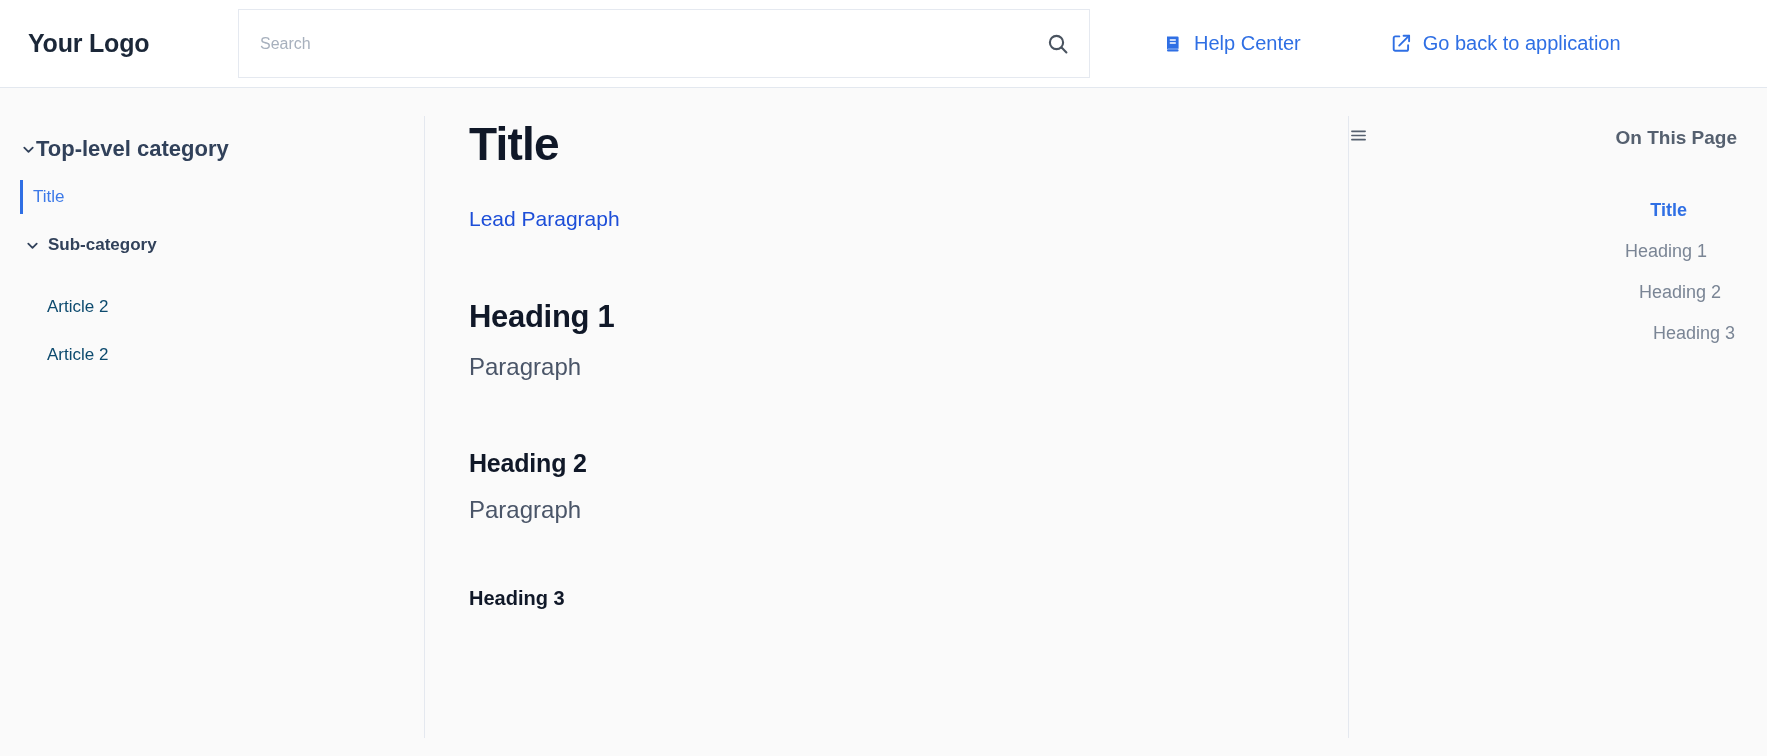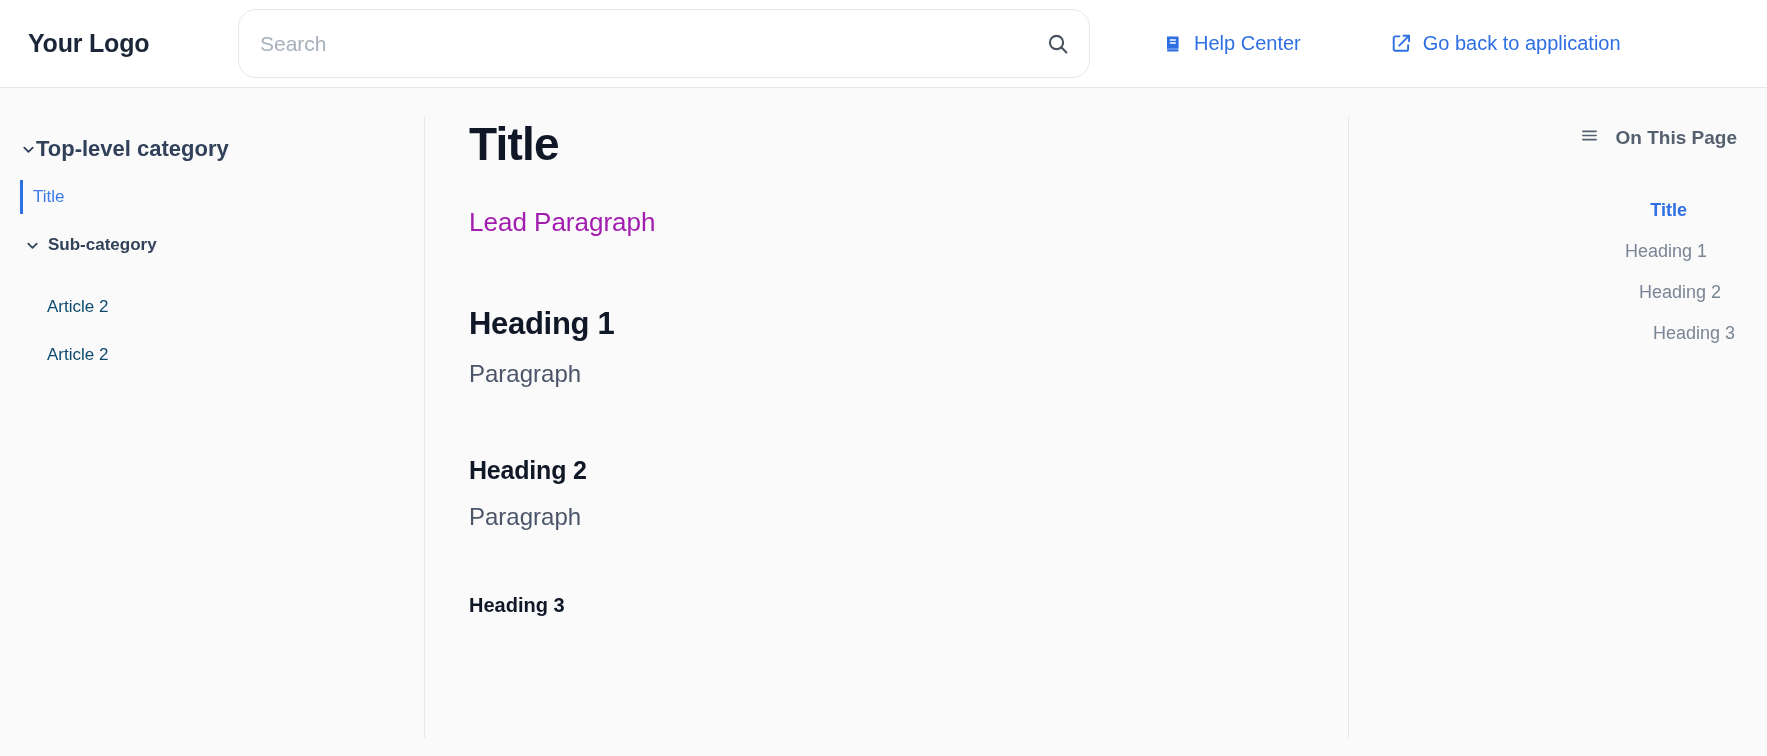--- a/index.html
+++ b/index.html
@@ -42,25 +42,25 @@
     position: relative;
     width: 852px;
     height: 69px;
     flex: 0 0 auto;
   }
 
   .search-input {
     width: 100%;
     height: 100%;
     border: 1px solid #e5e9f0;
-    border-radius: 18px;
+    border-radius: 0;
     background: #ffffff;
     padding: 0 44px 0 21px;
     font-family: "Liberation Sans", sans-serif;
-    font-size: 21px;
+    font-size: 16px;
     color: #334155;
     outline: none;
   }
   .search-input::placeholder { color: #a7b0bd; }
 
   .search-icon {
     position: absolute;
     right: 20px;
     top: 50%;
     transform: translateY(-50%);
@@ -189,22 +189,22 @@
 
   .a-title {
     font-size: 46px;
     font-weight: 700;
     color: #101828;
     letter-spacing: -0.8px;
     line-height: 1.15;
   }
 
   .a-lead {
-    font-size: 26px;
-    color: #a21caf;
+    font-size: 21px;
+    color: #1d4ed8;
     margin-top: 36px;
     font-weight: 400;
   }
 
   .a-h1 {
     font-size: 31px;
     font-weight: 700;
     color: #101828;
     letter-spacing: -0.3px;
     margin-top: 68px;
@@ -235,21 +235,21 @@
   .otp {
     width: 418px;
     flex: 0 0 418px;
     padding: 38px 30px 0 0;
     text-align: right;
   }
 
   .otp-head {
     display: flex;
     align-items: center;
-    justify-content: flex-end;
+    justify-content: space-between;
     gap: 17px;
     font-size: 19px;
     font-weight: 700;
     color: #55606f;
     margin-bottom: 40px;
   }
 
   .otp-list { display: flex; flex-direction: column; }
 
   .otp-item {

